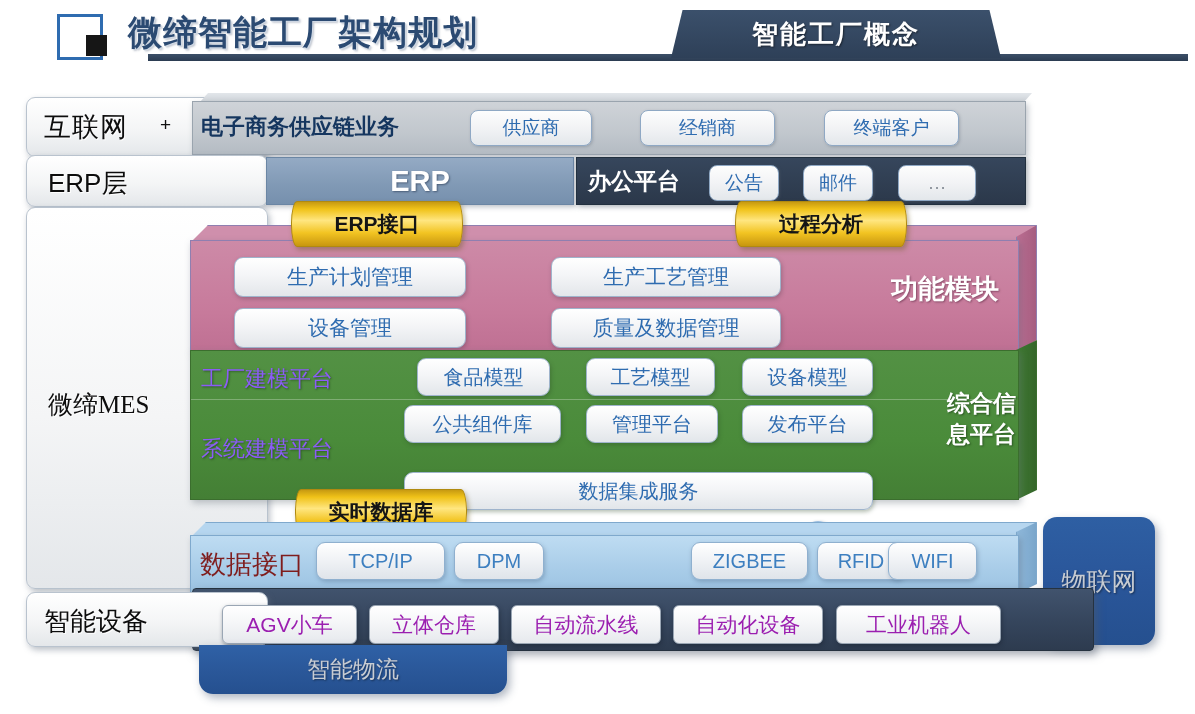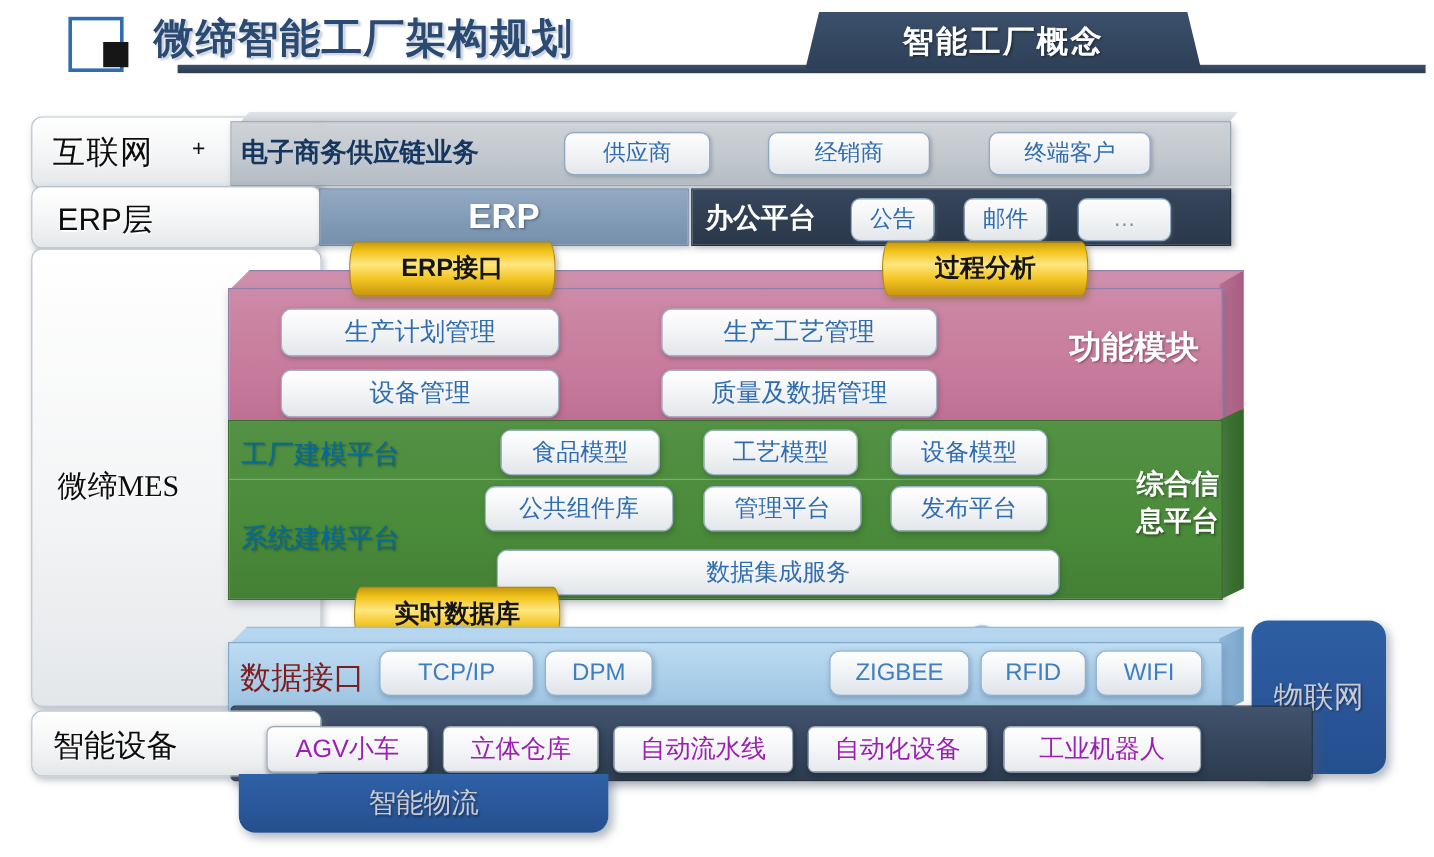--- a/index.html
+++ b/index.html
@@ -92,21 +92,21 @@
 
   
   #gr-body{position:absolute;left:190px;top:350px;width:827px;height:148px;
     background:linear-gradient(180deg,#539144 0%,#4a8b3a 60%,#447f35 100%);
     border:1px solid #3b6e2e;box-shadow:2px 3px 7px rgba(100,110,120,.4);}
   #gr-right{position:absolute;left:1016px;top:340px;width:19px;height:158px;
     background:linear-gradient(90deg,#3f7a32,#35662a);border:1px solid #3b6e2e;
     clip-path:polygon(0 10px,100% 0,100% calc(100% - 10px),0 100%);}
   #gr-divider{position:absolute;left:191px;top:399px;width:825px;height:1px;
     background:rgba(255,255,255,.28);}
-  .gr-rowlabel{position:absolute;font-size:22px;color:#0369a1;white-space:nowrap;
+  .gr-rowlabel{position:absolute;font-size:22px;color:#8b5cf6;white-space:nowrap;
     text-shadow:1px 1px 2px rgba(25,55,20,.6);}
   #gr-side-label{position:absolute;left:896px;top:388px;width:120px;text-align:right;
     font-size:23px;font-weight:bold;color:#ffffff;line-height:31px;
     text-shadow:1px 1px 2px rgba(25,55,20,.65);}
   .grbtn{position:absolute;height:36px;line-height:36px;text-align:center;
     background:linear-gradient(180deg,#ffffff 0%,#f4f5f7 45%,#e2e6ea 100%);
     border:1px solid #9fb4cc;border-radius:9px;font-size:20px;color:#2f6cb0;
     box-shadow:1px 2px 4px rgba(40,70,35,.35);white-space:nowrap;}
 
   
@@ -215,21 +215,21 @@
   <div id="gr-side-label">
     <div>综合信</div>
     <div>息平台</div>
   </div>
   <div class="grbtn" style="left:417px;top:358px;width:131px;">食品模型</div>
   <div class="grbtn" style="left:586px;top:358px;width:127px;">工艺模型</div>
   <div class="grbtn" style="left:742px;top:358px;width:129px;">设备模型</div>
   <div class="grbtn" style="left:404px;top:405px;width:155px;">公共组件库</div>
   <div class="grbtn" style="left:586px;top:405px;width:130px;">管理平台</div>
   <div class="grbtn" style="left:742px;top:405px;width:129px;">发布平台</div>
-  <div class="grbtn" style="left:404px;top:458px;width:467px;margin-left:10px;">数据集成服务</div>
+  <div class="grbtn" style="left:404px;top:472px;width:467px;">数据集成服务</div>
 
   <div class="cyl" style="left:291px;top:201px;">
     <span>ERP接口</span>
   </div>
   <div class="cyl" style="left:735px;top:201px;">
     <span>过程分析</span>
   </div>
   <div class="cyl" style="left:295px;top:489px;">
     <span>实时数据库</span>
   </div>
@@ -237,21 +237,21 @@
   <div class="dot" style="left:804px;top:521px;"></div>
 
   <div id="di-top"></div>
   <div id="di-right"></div>
   <div id="di-body"></div>
   <div id="di-label">数据接口</div>
   <div class="dibtn" style="left:316px;width:127px;">TCP/IP</div>
   <div class="dibtn" style="left:454px;width:88px;">DPM</div>
   <div class="dibtn" style="left:691px;width:115px;">ZIGBEE</div>
   <div class="dibtn" style="left:817px;width:86px;">RFID</div>
-  <div class="dibtn" style="left:913px;width:87px;">WIFI</div>
+  <div class="dibtn" style="left:888px;width:87px;">WIFI</div>
 
   <div id="iot-box">
     <span>物联网</span>
   </div>
 
   <div id="dev-bar"></div>
   <div class="plate" id="dev-plate"></div>
   <div class="plate-txt" id="dev-label">智能设备</div>
   <div class="devbtn" style="left:222px;width:133px;">AGV小车</div>
   <div class="devbtn" style="left:369px;width:128px;">立体仓库</div>

